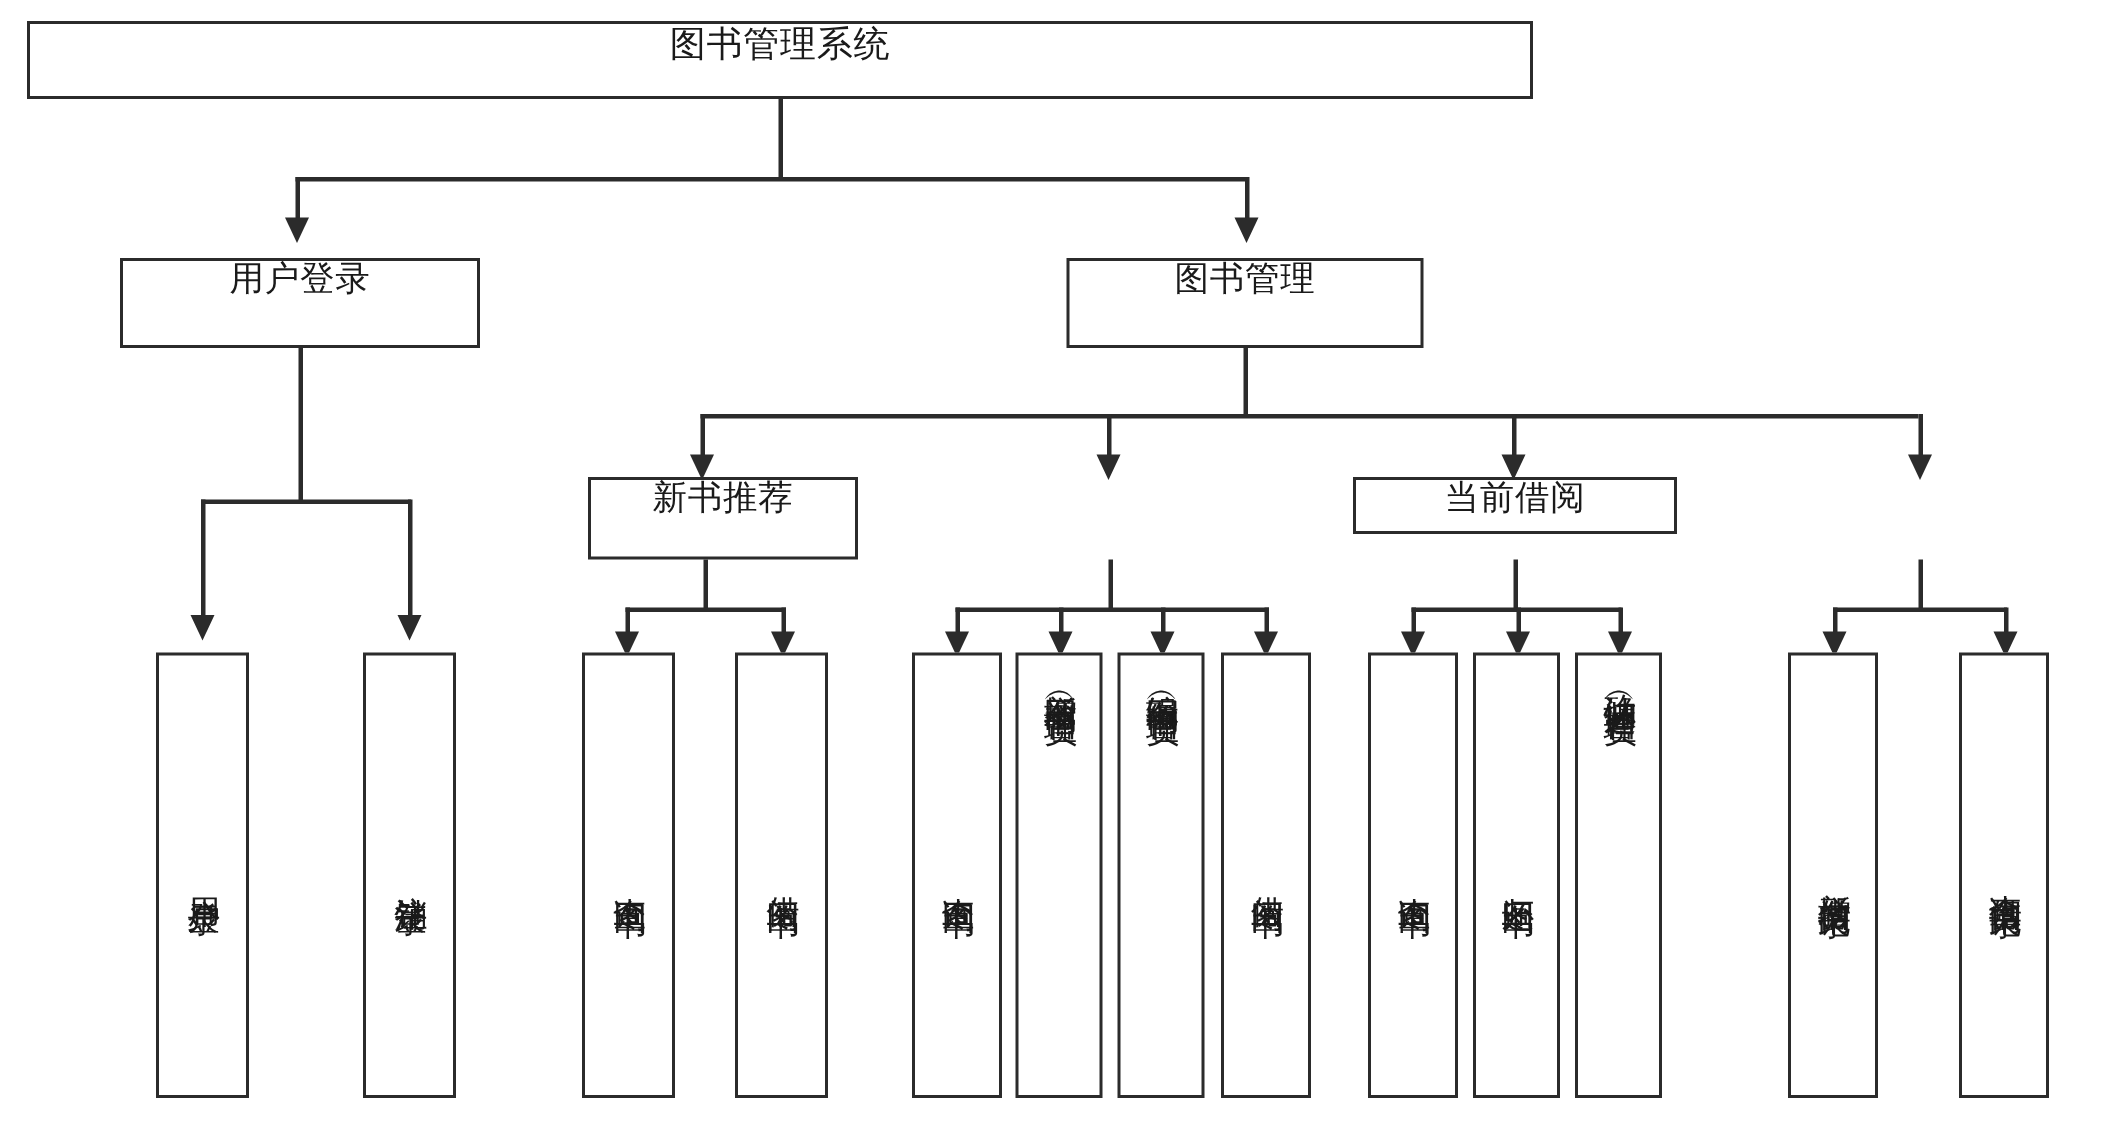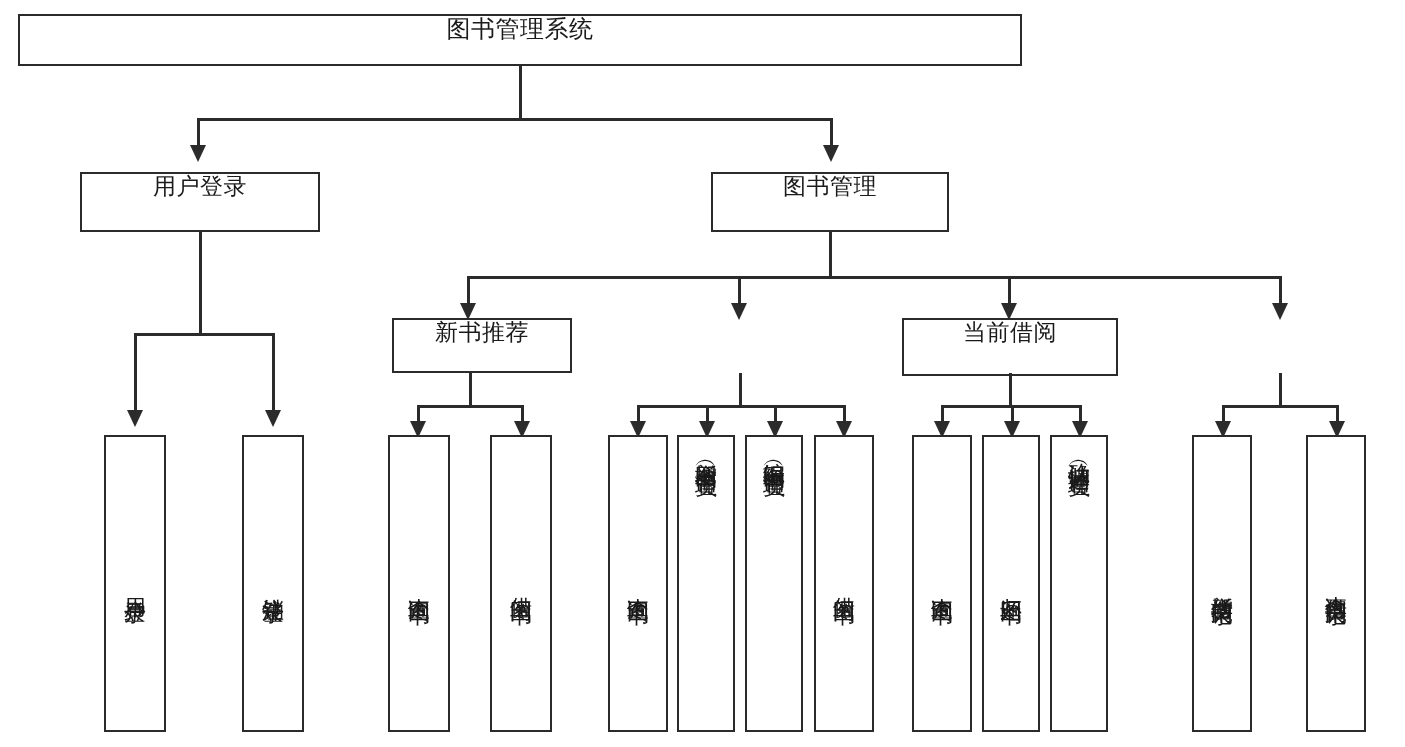--- a/index.html
+++ b/index.html
@@ -120,21 +120,21 @@
   <div class="vline" style="left:738px; top:276px; height:29px;"></div>
   <div class="arrow" style="left:731px; top:303px;"></div>
   <div class="vline" style="left:1008px; top:276px; height:29px;"></div>
   <div class="arrow" style="left:1001px; top:303px;"></div>
   <div class="vline" style="left:1279px; top:276px; height:29px;"></div>
   <div class="arrow" style="left:1272px; top:303px;"></div>
 
   <div class="node horiz" style="left:376px; top:318px; width:180px; height:55px;margin-left:16px;">
     <span class="lbl">新书推荐</span>
   </div>
-  <div class="node horiz" style="left:902px; top:318px; width:216px; height:58px;">
+  <div class="node horiz" style="left:902px; top:318px; width:216px; height:38px;">
     <span class="lbl">当前借阅</span>
   </div>
 
   <div class="vline" style="left:469px; top:373px; height:34px;"></div>
   <div class="hline" style="left:417px; top:405px; width:107px;"></div>
   <div class="vline" style="left:417px; top:405px; height:18px;"></div>
   <div class="arrow" style="left:410px; top:421px;"></div>
   <div class="vline" style="left:521px; top:405px; height:18px;"></div>
   <div class="arrow" style="left:514px; top:421px;"></div>
 

